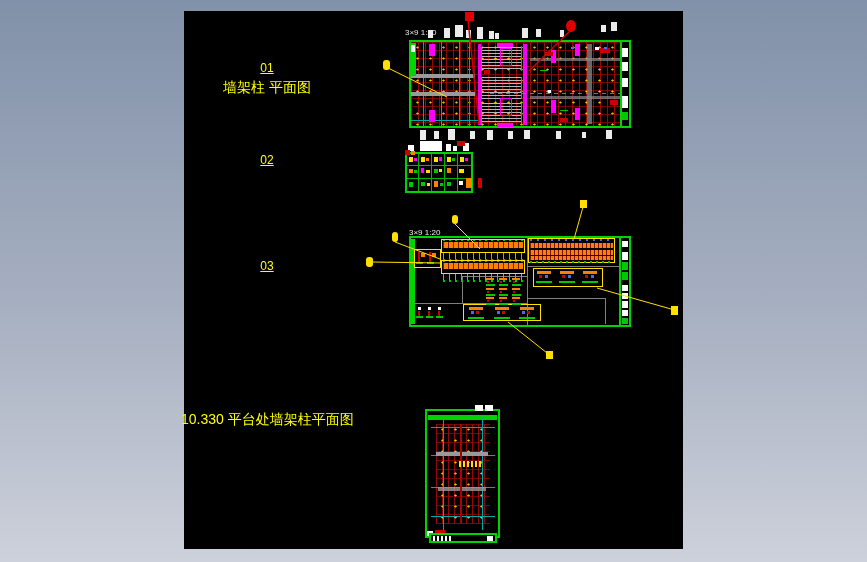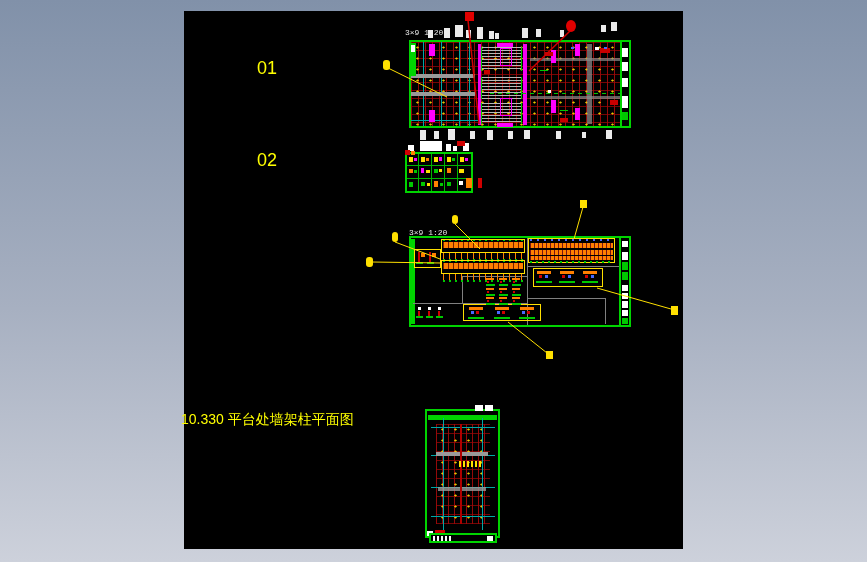--- a/index.html
+++ b/index.html
@@ -3,48 +3,50 @@
 <meta charset="utf-8">
 <style>
   html,body{margin:0;padding:0;background:#9aa5b8;}
   #page{position:relative;width:867px;height:562px;overflow:hidden;
         font-family:"Liberation Sans",sans-serif;
         background:linear-gradient(180deg,#8191a9 0%,#a7b0c1 55%,#cdd1db 100%);}
   .d{position:absolute;}
   #canvas{position:absolute;left:184px;top:11px;width:499px;height:538px;background:#000;}
   .frame{position:absolute;border:2px solid #00d400;box-sizing:border-box;background:transparent;}
   .fig-label{position:absolute;left:181px;width:172px;text-align:center;color:#ffff00;z-index:6;}
-  .fig-num{font-size:18px;line-height:16px;display:block;}
+  .fig-num{font-size:12px;line-height:16px;display:block;text-decoration:underline;}
   .fig-title{font-size:14px;line-height:16px;display:block;margin-top:3px;letter-spacing:0px;white-space:nowrap;}
-  .scale-note{position:absolute;color:#e8e8e8;font-size:8px;line-height:9px;white-space:nowrap;z-index:4;font-family:Liberation Mono, monospace;}
+  .scale-note{position:absolute;color:#e8e8e8;font-size:8px;line-height:9px;white-space:nowrap;z-index:4;}
   .marker{position:absolute;z-index:7;}
   #leaders{position:absolute;left:0;top:0;z-index:5;pointer-events:none;}
 </style>
 </head>
 <body>
 
 <div id="page">
 
   <div id="canvas"></div>
 
   <div class="frame" style="left:409px;top:40px;width:222px;height:88px;"></div>
   <div class="frame" style="left:405px;top:152px;width:68px;height:41px;"></div>
   <div class="frame" style="left:409px;top:236px;width:222px;height:91px;"></div>
   <div class="frame" style="left:425px;top:409px;width:75px;height:129px;"></div>
 
   <div class="scale-note" style="left:405px;top:28px;">3×9 1:20</div>
   <div class="scale-note" style="left:409px;top:228px;">3×9 1:20</div>
 
   <div class="fig-label" style="top:60px;">
     <span class="fig-num">01</span>
+    <span class="fig-title">墙架柱 平面图</span>
   </div>
   <div class="fig-label" style="top:152px;">
     <span class="fig-num">02</span>
   </div>
   <div class="fig-label" style="top:258px;">
+    <span class="fig-num">03</span>
   </div>
   <div class="fig-label" style="top:408px;">
     <span class="fig-title">10.330 平台处墙架柱平面图</span>
   </div>
 
   <svg id="leaders" width="867" height="562">
     <line x1="388" y1="68" x2="447" y2="97" stroke="#ffe000" stroke-width="1"></line>
     <line x1="455" y1="224" x2="480" y2="249" stroke="#ffe000" stroke-width="1"></line>
     <line x1="395" y1="242" x2="440" y2="259" stroke="#ffe000" stroke-width="1"></line>
     <line x1="372" y1="262" x2="441" y2="263" stroke="#ffe000" stroke-width="1"></line>

